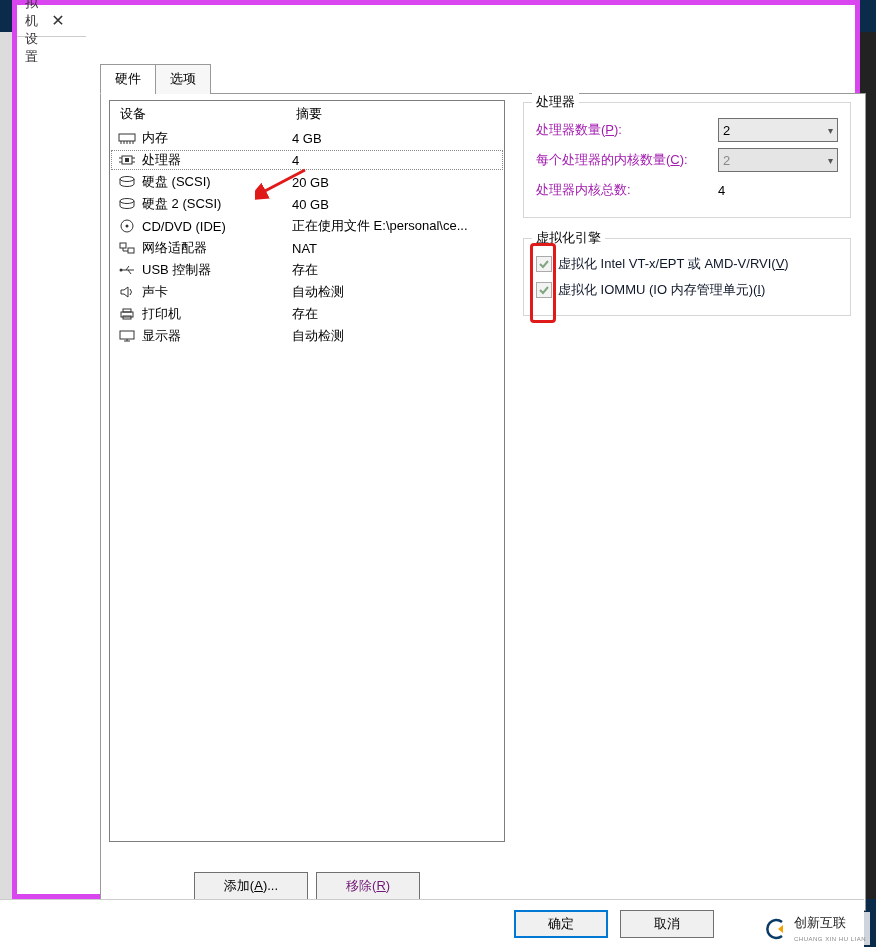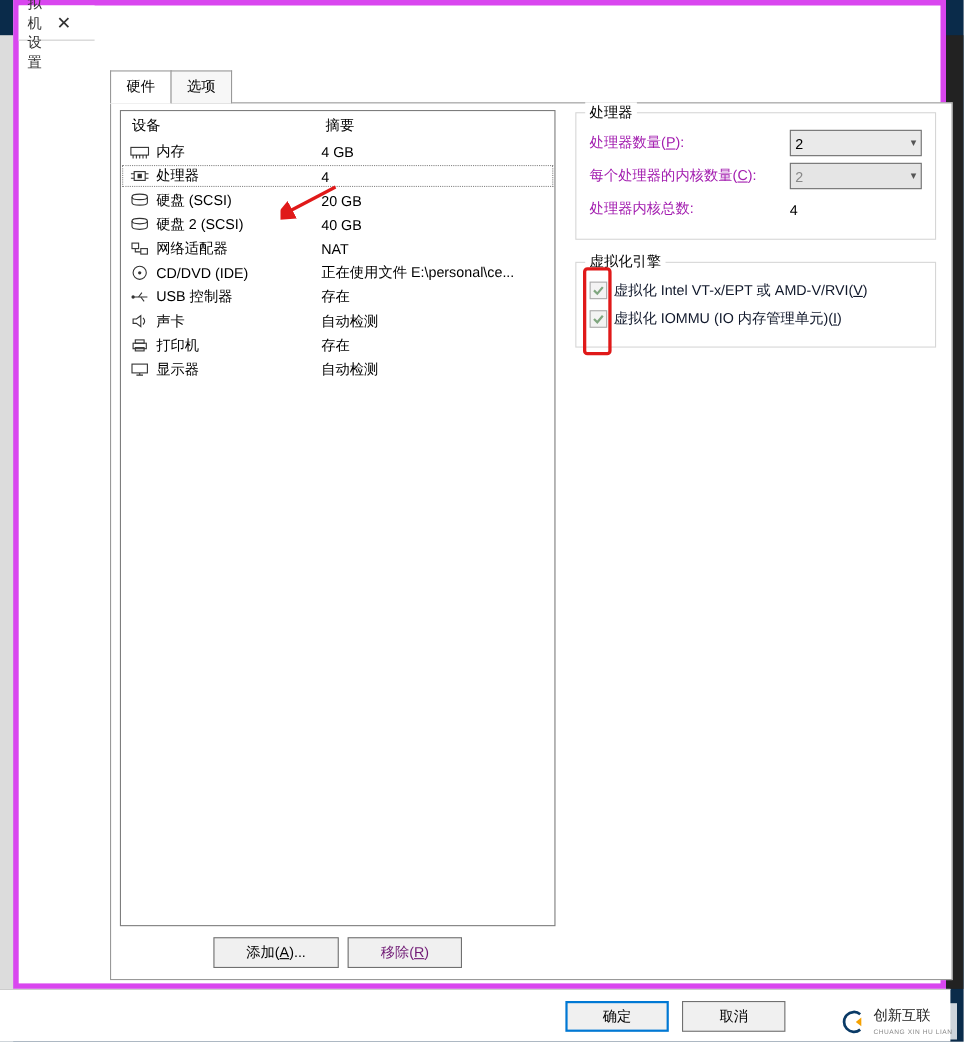--- a/index.html
+++ b/index.html
@@ -13,21 +13,21 @@
 .titlebar { height:32px; background:#fff; border-bottom:1px solid #ccc; display:flex; align-items:center; padding:0 8px; }
 .titlebar .title { flex:1; color:#333; font-size:13px; }
 .close-x { width:40px; height:32px; display:flex; align-items:center; justify-content:center; font-size:16px; color:#333; cursor:pointer; }
 .client { flex:1; padding:14px; display:flex; flex-direction:column; }
 .tabs { display:flex; position:relative; top:1px; }
 .tab { padding:5px 14px; border:1px solid #999; border-bottom:none; background:#f7f7f7; font-size:13px; cursor:pointer;margin-top:44px; }
 .tab.active { background:#fff; border-bottom:1px solid #fff; }
 .tab + .tab { margin-left:-1px; }
 .content { flex:1; border:1px solid #999; background:#fff; display:flex; }
 
-.left-pane { width:408px; padding:6px 0 10px 4px; display:flex; flex-direction:column; }
+.left-pane { width:408px; padding:6px 0 10px 4px; display:flex; flex-direction:column;gap:20px; }
 .device-list { flex:1; border:1px solid #7d7d7d; margin:0 4px; }
 .device-list-in { height: 740px; overflow:hidden; }
 .device-header { display:flex; padding:4px 10px 4px 10px; }
 .device-header .c1 { width:176px; }
 .device-header .c2 { flex:1; }
 .device-row { display:flex; align-items:center; height:22px; padding:0 6px; }
 .device-row.selected { outline:1px dotted #888; outline-offset:-2px; }
 .device-row .ic { width:22px; height:16px; margin-right:4px; display:flex; align-items:center; justify-content:center; color:#444; }
 .device-row .c1 { width:150px; white-space:nowrap; overflow:hidden; text-overflow:ellipsis; }
 .device-row .c2 { flex:1; white-space:nowrap; overflow:hidden; text-overflow:ellipsis; position:relative; }
@@ -128,37 +128,37 @@
                       <ellipse cx="9" cy="4" rx="7" ry="2.5" fill="none" stroke="#333"></ellipse>
                       <path d="M2 4 v5 a7 2.5 0 0 0 14 0 v-5" fill="none" stroke="#333"></path>
                     </svg>
                   </span>
                   <span class="c1">硬盘 2 (SCSI)</span>
                   <span class="c2">40 GB</span>
                 </div>
                 <div class="device-row">
                   <span class="ic">
                     <svg width="18" height="14" viewBox="0 0 18 14">
+                      <circle cx="9" cy="7" r="6" fill="none" stroke="#333"></circle>
+                      <circle cx="9" cy="7" r="1.5" fill="#333"></circle>
+                    </svg>
+                  </span>
+                  <span class="c1">CD/DVD (IDE)</span>
+                  <span class="c2">正在使用文件 E:\personal\ce...</span>
+                </div>
+                <div class="device-row">
+                  <span class="ic">
+                    <svg width="18" height="14" viewBox="0 0 18 14">
                       <rect x="2" y="2" width="6" height="5" fill="none" stroke="#333"></rect>
                       <rect x="10" y="7" width="6" height="5" fill="none" stroke="#333"></rect>
                       <path d="M5 7 v3 h5" fill="none" stroke="#333"></path>
                     </svg>
                   </span>
                   <span class="c1">网络适配器</span>
                   <span class="c2">NAT</span>
-                </div>
-                <div class="device-row">
-                  <span class="ic">
-                    <svg width="18" height="14" viewBox="0 0 18 14">
-                      <circle cx="9" cy="7" r="6" fill="none" stroke="#333"></circle>
-                      <circle cx="9" cy="7" r="1.5" fill="#333"></circle>
-                    </svg>
-                  </span>
-                  <span class="c1">CD/DVD (IDE)</span>
-                  <span class="c2">正在使用文件 E:\personal\ce...</span>
                 </div>
                 <div class="device-row">
                   <span class="ic">
                     <svg width="18" height="14" viewBox="0 0 18 14">
                       <circle cx="3" cy="7" r="1.5" fill="#333"></circle>
                       <line x1="3" y1="7" x2="16" y2="7" stroke="#333"></line>
                       <path d="M8 7 l3 -4 M10 7 l3 4" fill="none" stroke="#333"></path>
                     </svg>
                   </span>
                   <span class="c1">USB 控制器</span>

